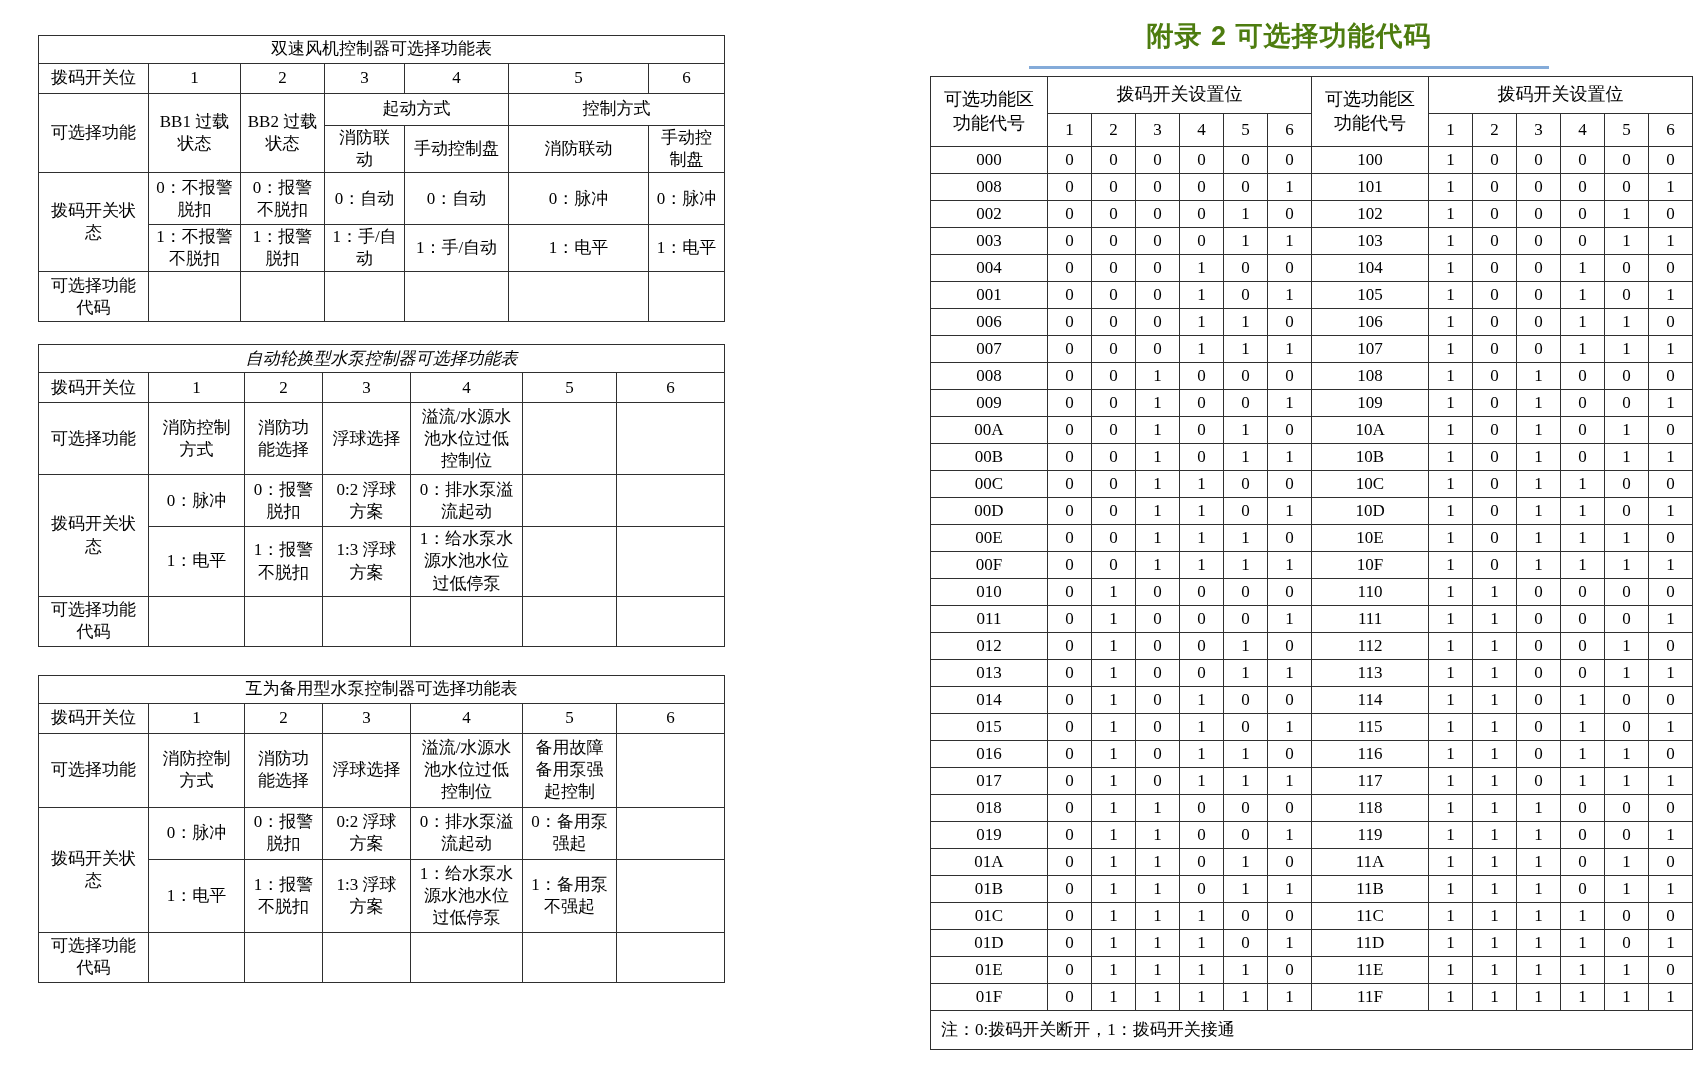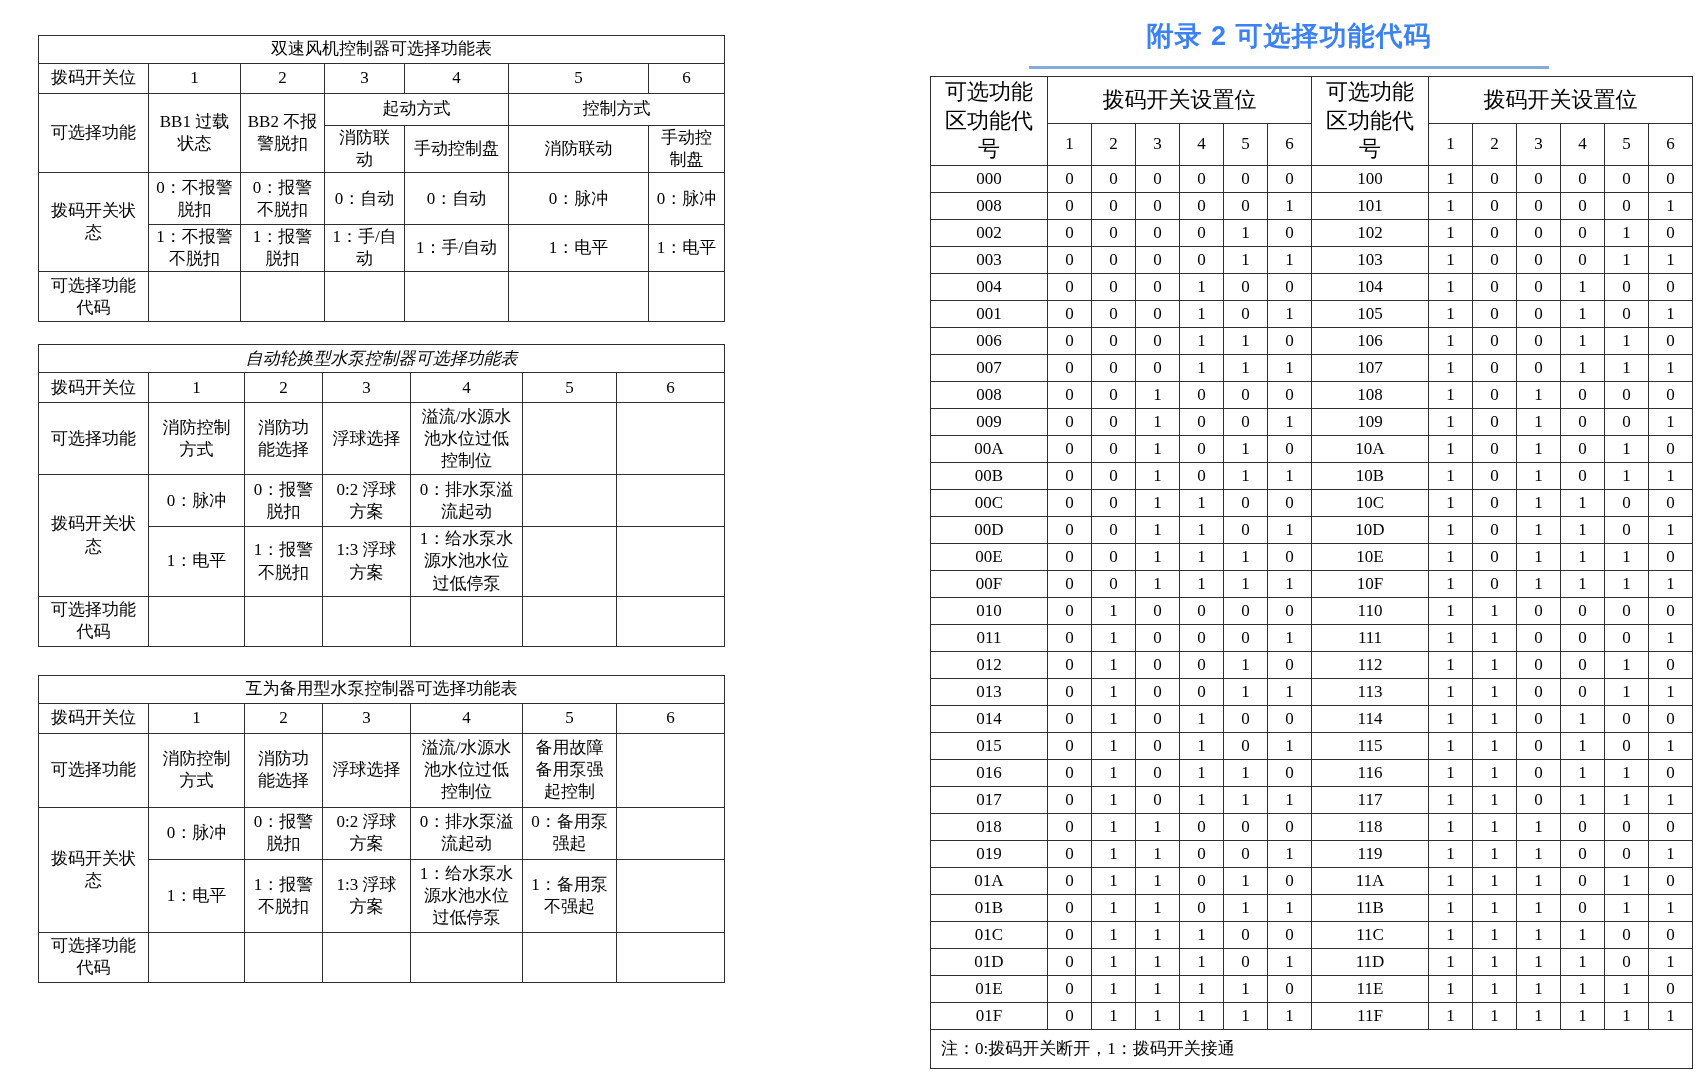--- a/index.html
+++ b/index.html
@@ -27,21 +27,21 @@
   .t3 .r-s0{height:52px;} .t3 .r-s1{height:73px;} .t3 .r-code{height:50px;}
   
   .right-col{position:absolute;left:908px;top:12px;width:762px;}
   .appendix-title{
     font-family:"Liberation Sans","DejaVu Sans",sans-serif;font-weight:bold;
     font-size:27px;text-align:center;letter-spacing:1px;margin-top:6px;
   }
   .title-underline{height:3px;width:520px;margin:12px auto 0 auto;}
   .subtitle{font-size:18px;text-align:center;margin-top:17px;}
   .ctable{width:762px;margin-top:7px;}
-  .ctable th{font-size:22px;padding:1px 2px;}
+  .ctable th{font-size:18px;padding:1px 2px;}
   .ctable .ch1 th{height:34px;}
   .ctable .ch2 th{height:30px;font-size:17px;}
   .ctable tbody td{height:26px;padding:0 2px;font-size:17px;}
   .code-head span{display:inline-block;max-width:95px;}
   .note-cell{text-align:left;padding:4px 10px;height:30px;font-size:17px;}
 </style>
 </head>
 <body>
 
 <div class="left-col">
@@ -65,21 +65,21 @@
       <td>1</td>
       <td>2</td>
       <td>3</td>
       <td>4</td>
       <td>5</td>
       <td>6</td>
     </tr>
     <tr class="r-group">
       <td rowspan="2">可选择功能</td>
       <td rowspan="2">BB1 过载状态</td>
-      <td rowspan="2">BB2 不报警脱扣</td>
+      <td rowspan="2">BB2 过载状态</td>
       <td colspan="2">起动方式</td>
       <td colspan="2">控制方式</td>
     </tr>
     <tr class="r-subfunc">
       <td>消防联动</td>
       <td>手动控制盘</td>
       <td>消防联动</td>
       <td>手动控制盘</td>
     </tr>
     <tr class="r-s0">
@@ -229,21 +229,21 @@
       <td></td>
       <td></td>
       <td></td>
     </tr>
   </tbody>
     </table>
 
 </div>
 
 <div class="right-col">
-  <div class="appendix-title" style="color: #3b82f6;">附录 2 可选择功能代码</div>
+  <div class="appendix-title" style="color: #4d7c0f;">附录 2 可选择功能代码</div>
   <div class="title-underline" style="background: rgb(132, 171, 217);"></div>
 
   <table class="ctable">
     <colgroup>
       <col style="width:117px">
       <col style="width:44px">
         <col style="width:44px">
         <col style="width:44px">
         <col style="width:44px">
         <col style="width:44px">

